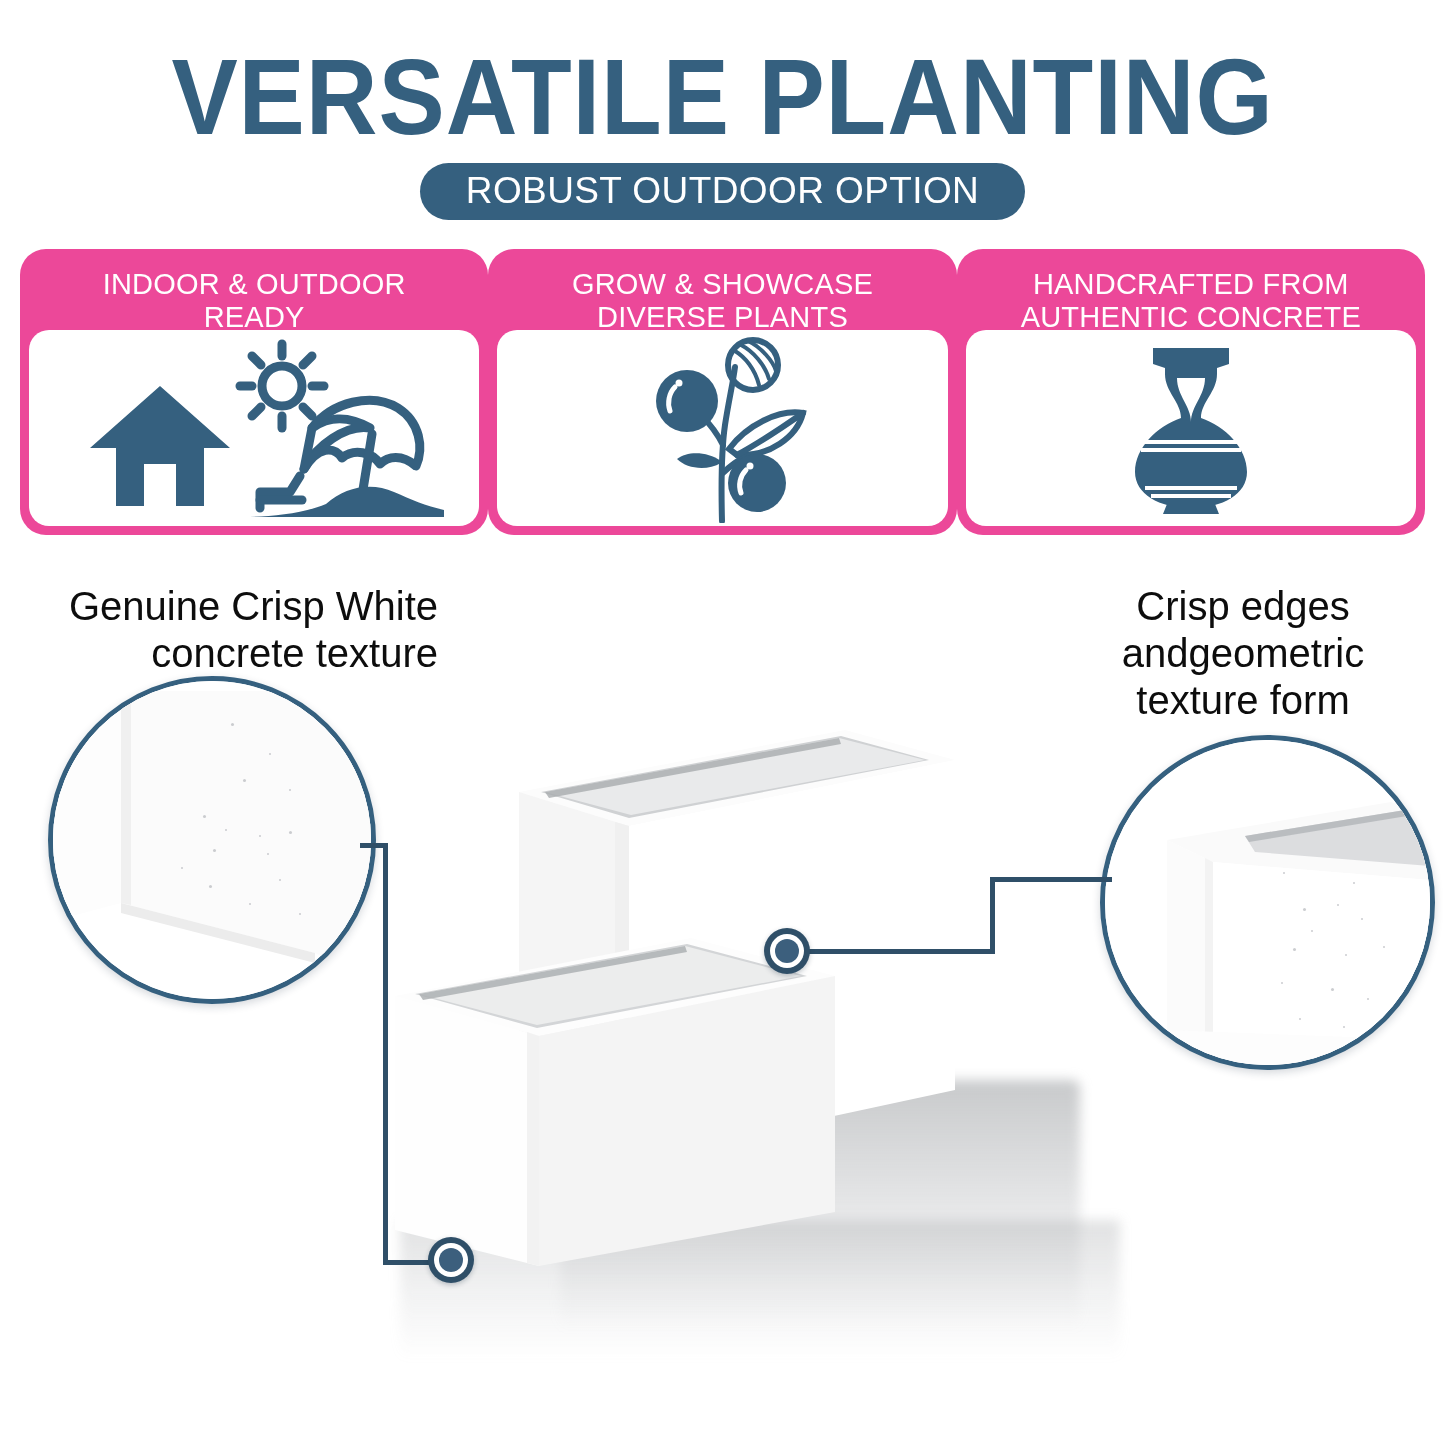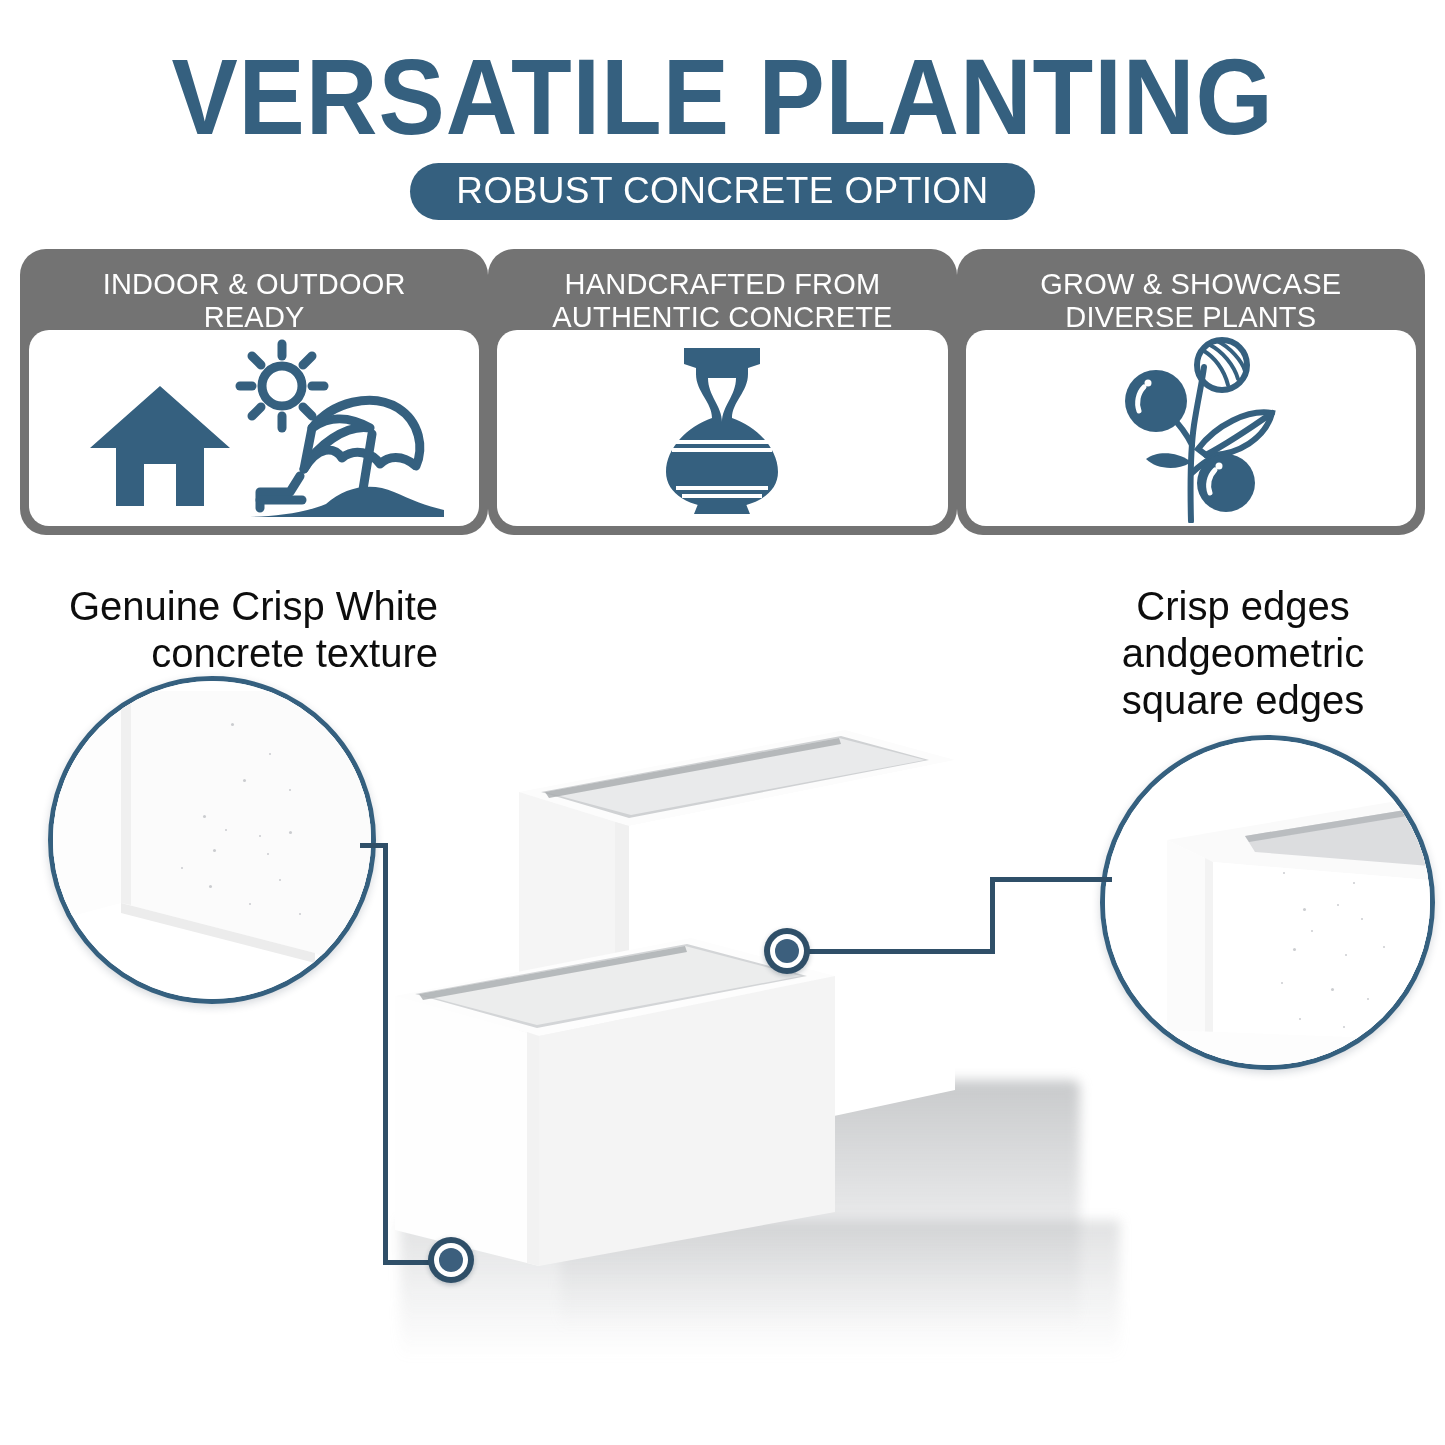--- a/index.html
+++ b/index.html
@@ -61,21 +61,21 @@
     top: 249px;
     left: 20px;
     width: 1405px;
     height: 286px;
     display: flex;
     justify-content: space-between;
   }
   .card {
     width: 524px;
     height: 286px;
-    background: #737373;
+    background: #ec4899;
     border-radius: 26px;
     display: flex;
     flex-direction: column;
     align-items: center;
     box-sizing: border-box;
     padding: 9px 9px 9px 9px;
   }
   .card-title {
     color: #ffffff;
     font-size: 29px;
@@ -192,21 +192,21 @@
   }
 </style>
 </head>
 <body>
 
 <div id="page">
 
   <div id="headline">VERSATILE PLANTING</div>
 
   <div id="badge-wrap">
-    <div id="badge">ROBUST CONCRETE OPTION</div>
+    <div id="badge">ROBUST OUTDOOR OPTION</div>
   </div>
 
   <div id="cards">
 
     <div class="card">
       <div class="card-title">INDOOR &amp; OUTDOOR
 READY</div>
       <div class="card-body">
         <svg width="400" height="185" viewBox="0 0 400 185">
 
@@ -234,49 +234,20 @@
             <path d="M206 164 L248 164"></path>
           </g>
           <g fill="#35607F">
             <path d="M272 168 C292 150 318 146 340 156 C356 163 372 170 390 174 L390 181 L190 181 C214 181 248 178 272 168 Z"></path>
           </g>
         </svg>
       </div>
     </div>
 
     <div class="card">
-      <div class="card-title">HANDCRAFTED FROM
-AUTHENTIC CONCRETE</div>
-      <div class="card-body">
-        <svg width="180" height="180" viewBox="0 0 180 180">
-          <g fill="#35607F">
-
-            <path d="M52 10 L128 10 L128 26 L116 30 L116 36 L64 36 L64 30 L52 26 Z"></path>
-
-            <path d="M64 36 L116 36 C116 54 100 64 100 80 C124 88 146 110 146 134
-                     C146 156 122 170 90 170 C58 170 34 156 34 134
-                     C34 110 56 88 80 80 C80 64 64 54 64 36 Z
-                     M90 44 L90 44 Z"></path>
-          </g>
-
-          <path d="M76 40 L104 40 C104 58 90 68 90 84 C90 68 76 58 76 40 Z" fill="#ffffff"></path>
-
-          <g stroke="#ffffff" stroke-width="4" fill="none">
-            <line x1="44" y1="104" x2="136" y2="104"></line>
-            <line x1="40" y1="112" x2="140" y2="112"></line>
-            <line x1="44" y1="150" x2="136" y2="150"></line>
-            <line x1="50" y1="158" x2="130" y2="158"></line>
-          </g>
-
-          <path d="M66 166 L114 166 L118 176 L62 176 Z" fill="#35607F"></path>
-        </svg>
-      </div>
-    </div>
-
-    <div class="card">
       <div class="card-title">GROW &amp; SHOWCASE
 DIVERSE PLANTS</div>
       <div class="card-body">
         <svg width="210" height="190" viewBox="0 0 210 190">
           <g stroke="#35607F" fill="none" stroke-width="6" stroke-linecap="round">
 
             <path d="M105 188 C104 150 104 120 108 92 C112 66 116 50 118 34"></path>
 
             <path d="M106 112 C100 100 92 90 84 82"></path>
 
@@ -304,28 +275,57 @@
           </g>
 
           <g>
             <circle cx="140" cy="150" r="29" fill="#35607F"></circle>
             <path d="M129 137 C123 143 121 152 124 160" stroke="#ffffff" stroke-width="5" fill="none" stroke-linecap="round"></path>
             <circle cx="133" cy="133" r="3.5" fill="#ffffff"></circle>
           </g>
         </svg>
       </div>
     </div>
+
+    <div class="card">
+      <div class="card-title">HANDCRAFTED FROM
+AUTHENTIC CONCRETE</div>
+      <div class="card-body">
+        <svg width="180" height="180" viewBox="0 0 180 180">
+          <g fill="#35607F">
+
+            <path d="M52 10 L128 10 L128 26 L116 30 L116 36 L64 36 L64 30 L52 26 Z"></path>
+
+            <path d="M64 36 L116 36 C116 54 100 64 100 80 C124 88 146 110 146 134
+                     C146 156 122 170 90 170 C58 170 34 156 34 134
+                     C34 110 56 88 80 80 C80 64 64 54 64 36 Z
+                     M90 44 L90 44 Z"></path>
+          </g>
+
+          <path d="M76 40 L104 40 C104 58 90 68 90 84 C90 68 76 58 76 40 Z" fill="#ffffff"></path>
+
+          <g stroke="#ffffff" stroke-width="4" fill="none">
+            <line x1="44" y1="104" x2="136" y2="104"></line>
+            <line x1="40" y1="112" x2="140" y2="112"></line>
+            <line x1="44" y1="150" x2="136" y2="150"></line>
+            <line x1="50" y1="158" x2="130" y2="158"></line>
+          </g>
+
+          <path d="M66 166 L114 166 L118 176 L62 176 Z" fill="#35607F"></path>
+        </svg>
+      </div>
+    </div>
   </div>
 
   <div id="callout-left-text" class="callout-text">Genuine Crisp White
 concrete texture</div>
 
   <div id="callout-right-text" class="callout-text">Crisp edges
 andgeometric
-square edges</div>
+texture form</div>
 
   <div id="stage">
 
     <div class="floor-shadow" style="left:560px; top:520px; width:520px; height:250px; border-radius:8px;"></div>
     <div class="floor-shadow" style="left:400px; top:660px; width:720px; height:140px; opacity:.55;"></div>
 
     <div class="planter" style="left:505px; top:170px; width:450px; height:570px;">
 
       <svg width="450" height="130" viewBox="0 0 450 130" style="position:absolute; left:0; top:0;">
 

